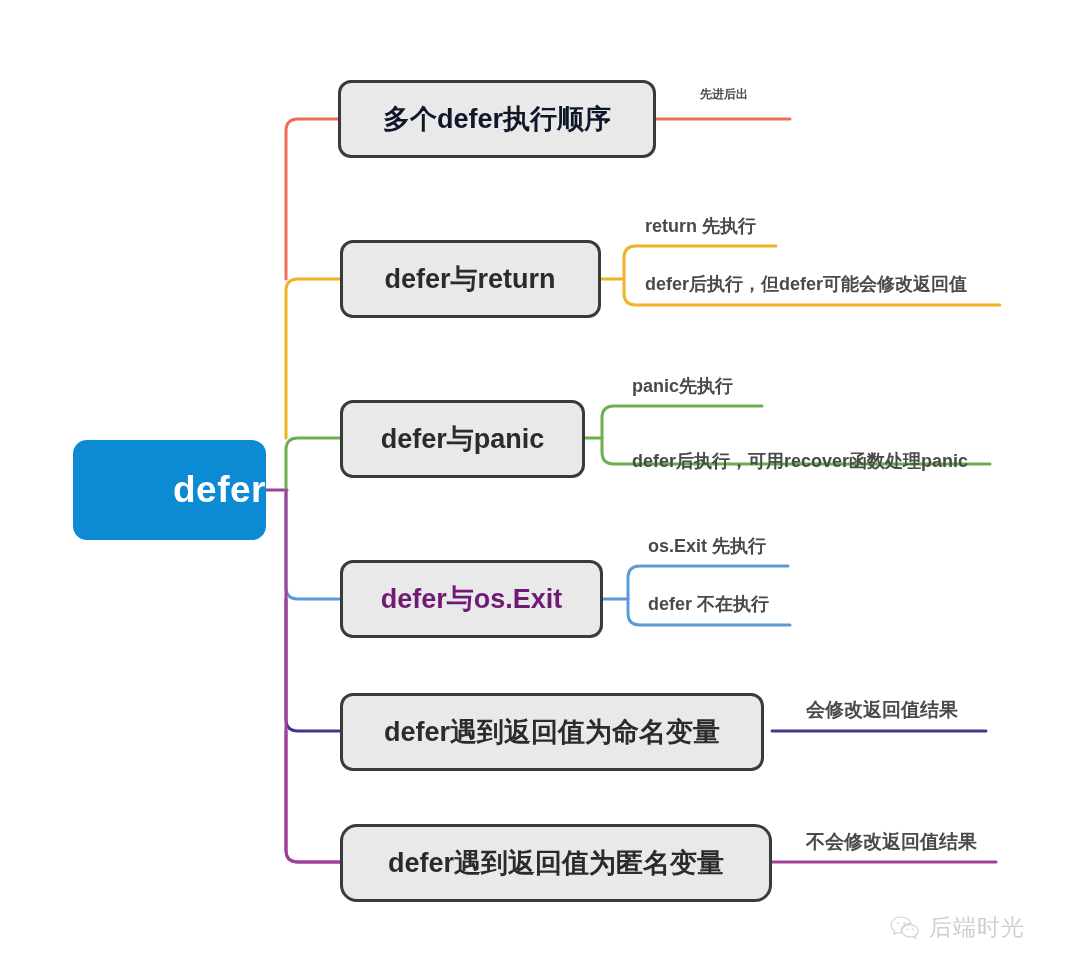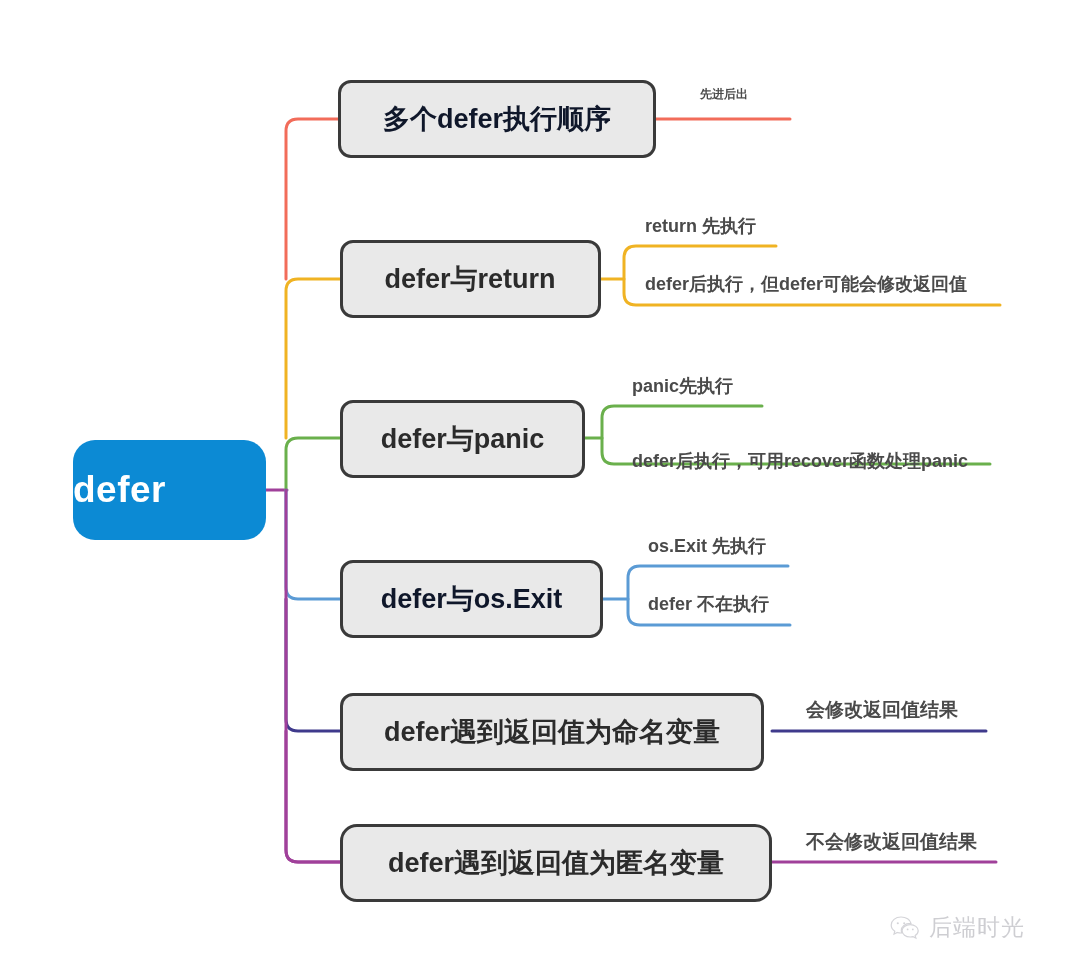--- a/index.html
+++ b/index.html
@@ -24,22 +24,22 @@
     width: 1080px;
     height: 972px;
     pointer-events: none;
   }
 
   
   .root-node {
     position: absolute;
     display: flex;
     align-items: center;
-    justify-content: flex-start;
-    border-radius: 22px;
+    justify-content: flex-end;
+    border-radius: 14px;
     color: #ffffff;
     font-size: 37px;
     font-weight: bold;
     letter-spacing: 0.5px;
     box-sizing: border-box;
   }
 
   
   .topic-node {
     position: absolute;
@@ -117,21 +117,21 @@
   <div id="topics">
       <div class="topic-node" style="left: 338px; top: 80px; width: 318px; height: 78px; background: rgb(233, 233, 233); border-color: rgb(58, 58, 58); color: #0f172a;">
         <span>多个defer执行顺序</span>
       </div>
       <div class="topic-node" style="left: 340px; top: 240px; width: 261px; height: 78px; background: rgb(233, 233, 233); border-color: rgb(58, 58, 58); color: rgb(43, 43, 43); padding-left: 15px;">
         <span>defer与return</span>
       </div>
       <div class="topic-node" style="left: 340px; top: 400px; width: 245px; height: 78px; background: rgb(233, 233, 233); border-color: rgb(58, 58, 58); color: rgb(43, 43, 43);">
         <span>defer与panic</span>
       </div>
-      <div class="topic-node" style="left: 340px; top: 560px; width: 263px; height: 78px; background: rgb(233, 233, 233); border-color: rgb(58, 58, 58); color: #0f172a;">
+      <div class="topic-node" style="left: 340px; top: 560px; width: 263px; height: 78px; background: rgb(233, 233, 233); border-color: rgb(58, 58, 58); color: #701a75;">
         <span>defer与os.Exit</span>
       </div>
       <div class="topic-node" style="left: 340px; top: 693px; width: 424px; height: 78px; background: rgb(233, 233, 233); border-color: rgb(58, 58, 58); color: rgb(43, 43, 43);">
         <span>defer遇到返回值为命名变量</span>
       </div>
       <div class="topic-node" style="left: 340px; top: 824px; width: 432px; height: 78px; background: rgb(233, 233, 233); border-color: rgb(58, 58, 58); color: rgb(43, 43, 43); border-radius: 17px;">
         <span>defer遇到返回值为匿名变量</span>
       </div>
     </div>
   <div id="leaves">

